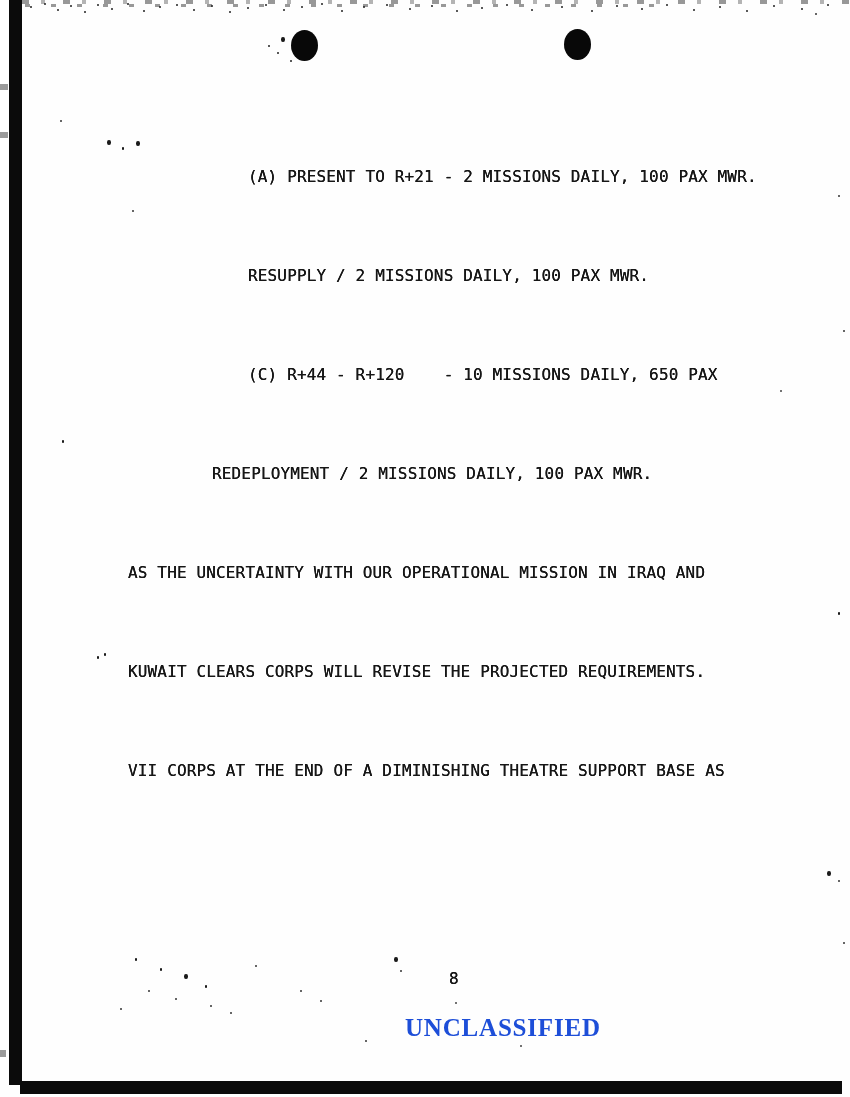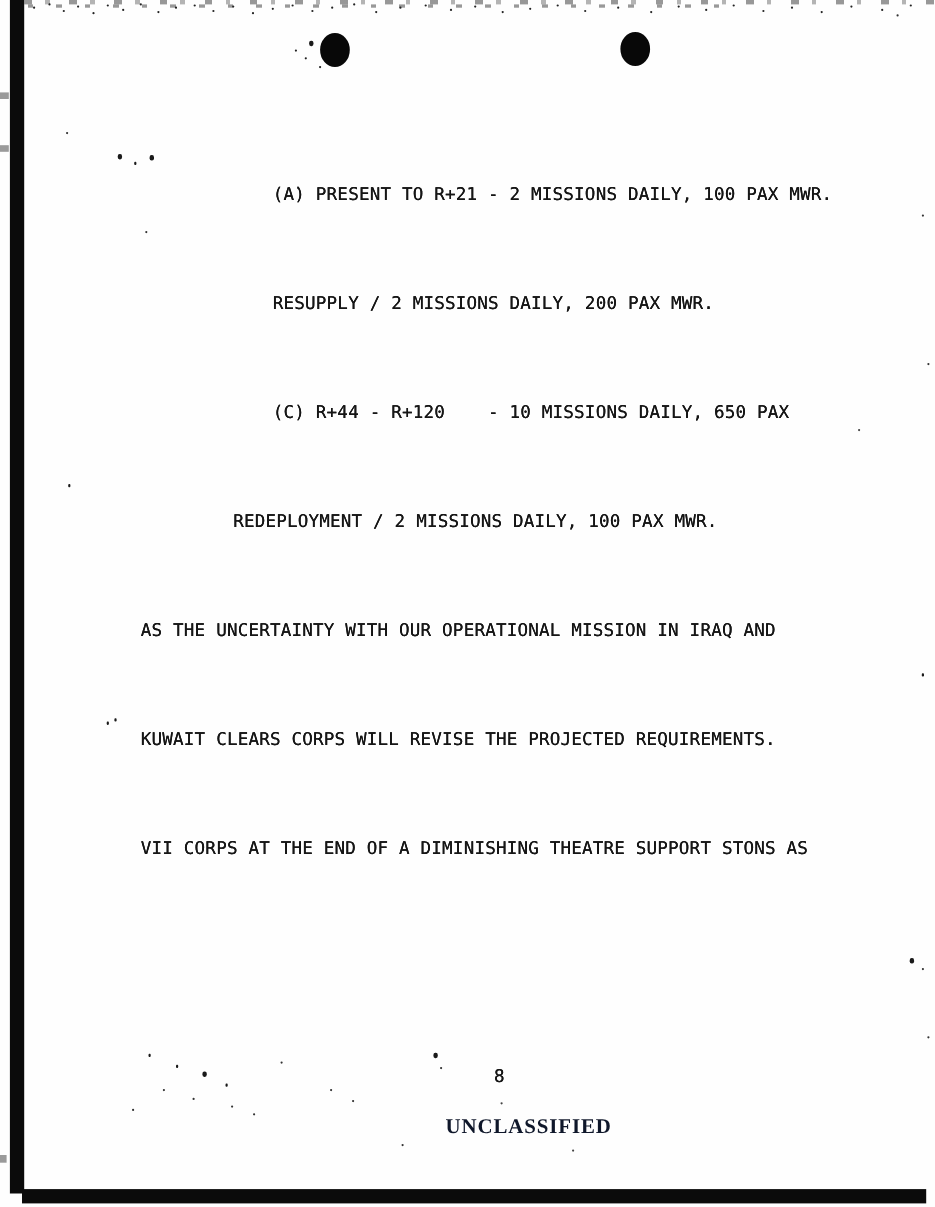--- a/index.html
+++ b/index.html
@@ -46,21 +46,21 @@
   
   .textblock{position:absolute;left:128px;top:94px;font-size:16px;line-height:33px;
      letter-spacing:.15px;white-space:pre;text-shadow:0 0 .45px #000;}
   .line{height:33px;}
   .ind2{margin-left:120px;}
   .ind2b{margin-left:84px;}
   
   .pagenum{position:absolute;left:449px;top:969px;font-size:16px;text-shadow:0 0 .4px #000;}
   .classification{position:absolute;left:405px;top:1014px;
      font-family:"Liberation Serif","DejaVu Serif",serif;font-weight:bold;
-     font-size:19px;letter-spacing:.8px;color:#0f172a;}
+     font-size:25px;letter-spacing:.8px;color:#1d4ed8;}
 </style>
 </head>
 <body>
 
 <div class="page">
 
   <div class="bar-left"></div>
   <div class="bar-bottom"></div>
   <div class="edge-smudge smudge1"></div>
   <div class="edge-smudge smudge2"></div>
@@ -68,26 +68,26 @@
   <div class="top-noise"></div>
   <div class="top-noise2"></div>
   <div class="noise-a"></div>
   <div class="noise-b"></div>
 
   <div class="punch punch1"></div>
   <div class="punch punch2"></div>
 
   <div class="textblock">
     <div class="line ind2">(A) PRESENT TO R+21 - 2 MISSIONS DAILY, 100 PAX MWR.</div>
-    <div class="line ind2">RESUPPLY / 2 MISSIONS DAILY, 200 PAX MWR.</div>
+    <div class="line ind2">RESUPPLY / 2 MISSIONS DAILY, 100 PAX MWR.</div>
     <div class="line ind2">(C) R+44 - R+120    - 10 MISSIONS DAILY, 650 PAX</div>
     <div class="line ind2b">REDEPLOYMENT / 2 MISSIONS DAILY, 100 PAX MWR.</div>
     <div class="line">AS THE UNCERTAINTY WITH OUR OPERATIONAL MISSION IN IRAQ AND</div>
     <div class="line">KUWAIT CLEARS CORPS WILL REVISE THE PROJECTED REQUIREMENTS.</div>
-    <div class="line">VII CORPS AT THE END OF A DIMINISHING THEATRE SUPPORT STONS AS</div>
+    <div class="line">VII CORPS AT THE END OF A DIMINISHING THEATRE SUPPORT BASE AS</div>
     
     
     
     
     
     
     
     
     
     

